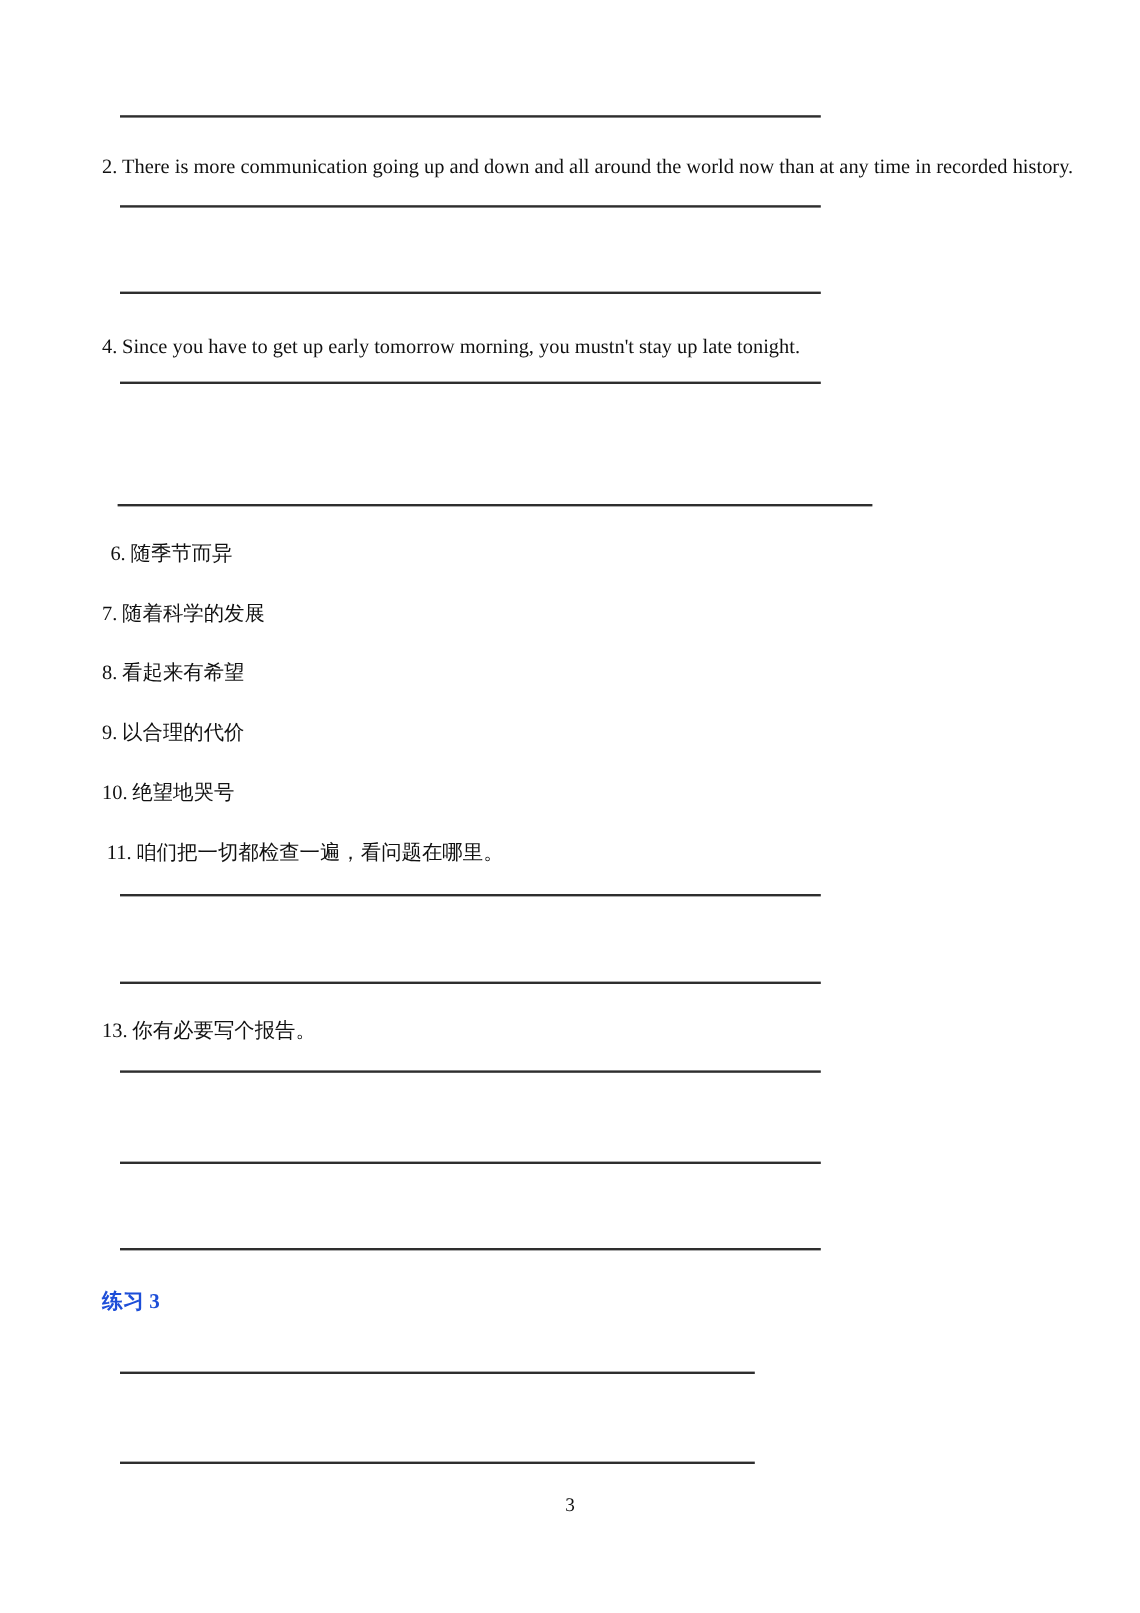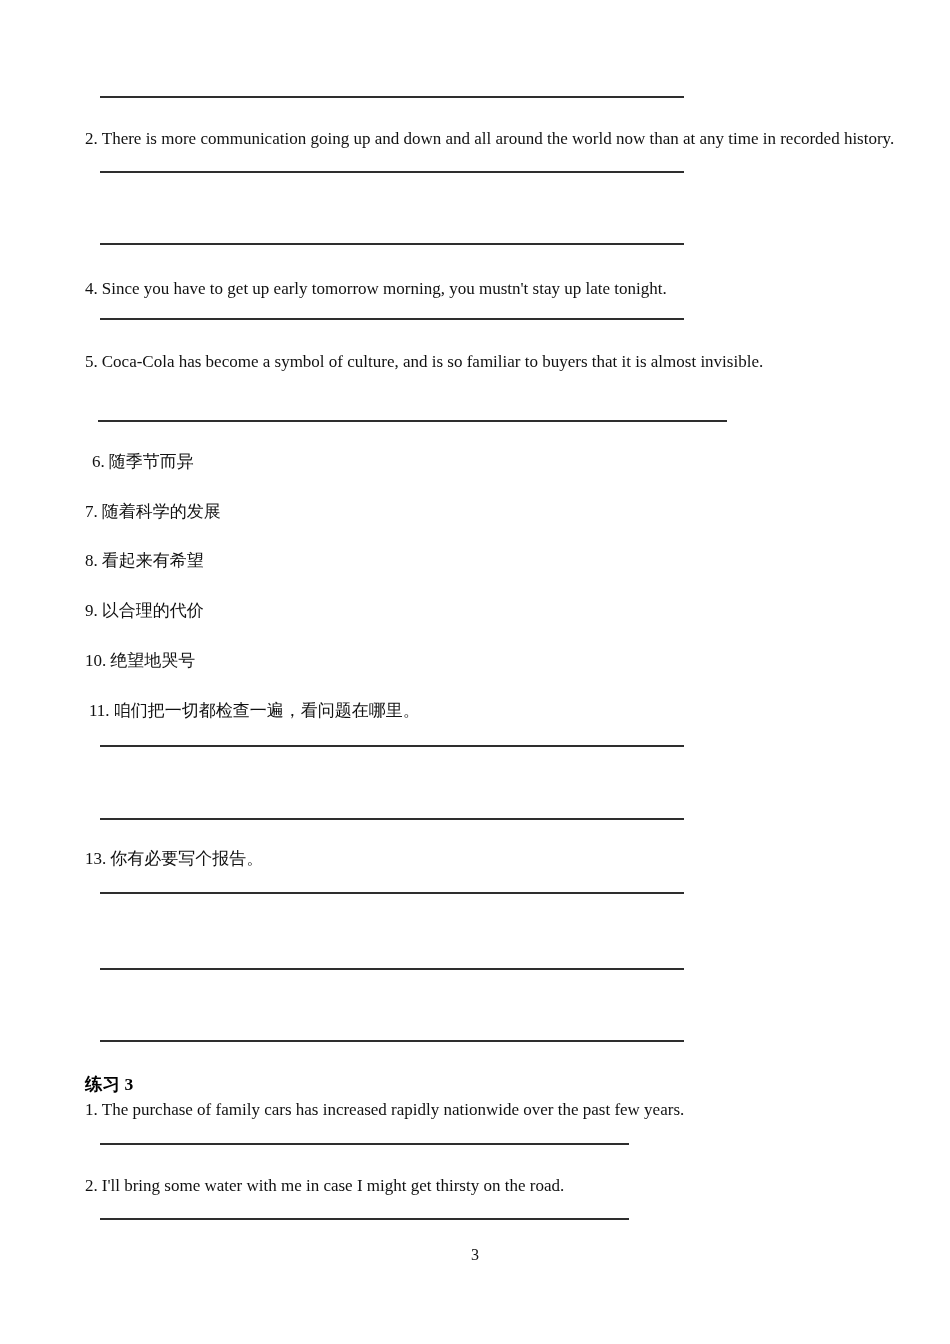--- a/index.html
+++ b/index.html
@@ -22,21 +22,21 @@
     line-height: 22px;
     white-space: nowrap;
     color: #111111;
   }
   .item .num { margin-right: 4px; }
   .heading {
     position: absolute;
     font-size: 17.5px;
     font-weight: bold;
     white-space: nowrap;
-    color: #000000;
+    color: #1d4ed8;
   }
   .blank {
     position: absolute;
     height: 1.5px;
     background: #2e2e2e;
   }
   .pageno {
     position: absolute;
     left: 0;
     width: 950px;
@@ -57,23 +57,20 @@
   </div>
   <div class="blank" style="top:171px;left:100px;width:584px"></div>
 
   <div class="blank" style="top:243px;left:100px;width:584px"></div>
 
   <div class="item" style="top:278px;left:85px">
     <span class="num">4.</span><span>Since you have to get up early tomorrow morning, you mustn't stay up late tonight.</span>
   </div>
   <div class="blank" style="top:318px;left:100px;width:584px"></div>
 
-  <div class="item" style="top:351px;left:85px">
-    <span class="num">5.</span><span>Coca-Cola has become a symbol of culture, and is so familiar to buyers that it is almost invisible.</span>
-  </div>
   <div class="blank" style="top:420px;left:98px;width:629px"></div>
 
   <div class="item" style="top:451px;left:92px">
     <span class="num">6.</span><span>随季节而异</span>
   </div>
   <div class="item" style="top:501px;left:85px">
     <span class="num">7.</span><span>随着科学的发展</span>
   </div>
   <div class="item" style="top:550px;left:85px">
     <span class="num">8.</span><span>看起来有希望</span>
@@ -96,25 +93,19 @@
     <span class="num">13.</span><span>你有必要写个报告。</span>
   </div>
   <div class="blank" style="top:892px;left:100px;width:584px"></div>
 
   <div class="blank" style="top:968px;left:100px;width:584px"></div>
 
   <div class="blank" style="top:1040px;left:100px;width:584px"></div>
 
   <div class="heading" style="top:1072px;left:85px">练习 3</div>
 
-  <div class="item" style="top:1099px;left:85px">
-    <span class="num">1.</span><span>The purchase of family cars has increased rapidly nationwide over the past few years.</span>
-  </div>
   <div class="blank" style="top:1143px;left:100px;width:529px"></div>
 
-  <div class="item" style="top:1175px;left:85px">
-    <span class="num">2.</span><span>I'll bring some water with me in case I might get thirsty on the road.</span>
-  </div>
   <div class="blank" style="top:1218px;left:100px;width:529px"></div>
 
   <div class="pageno" style="top:1246px">3</div>
 
 </div>
 
 </body></html>

